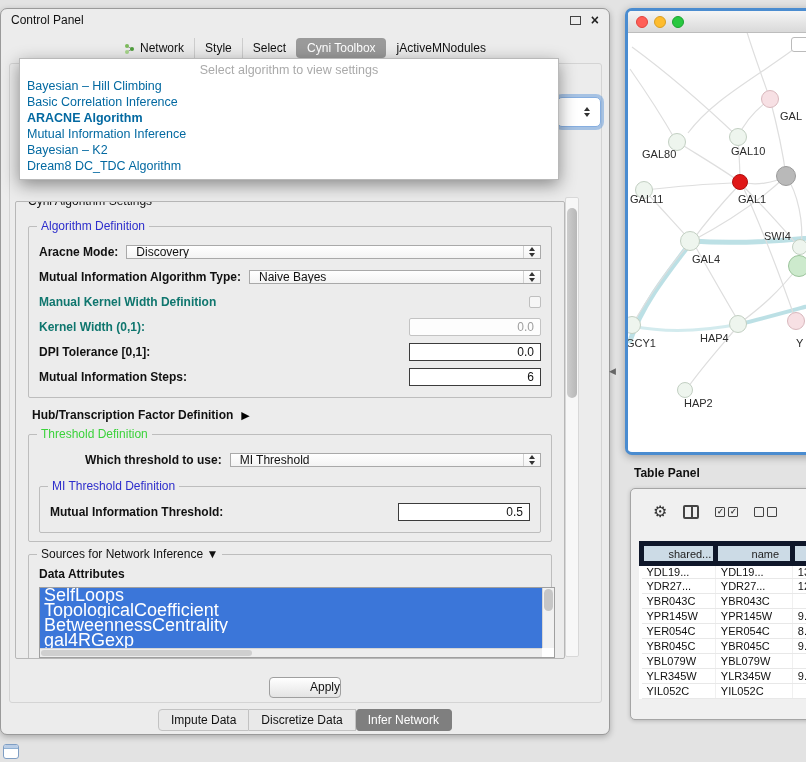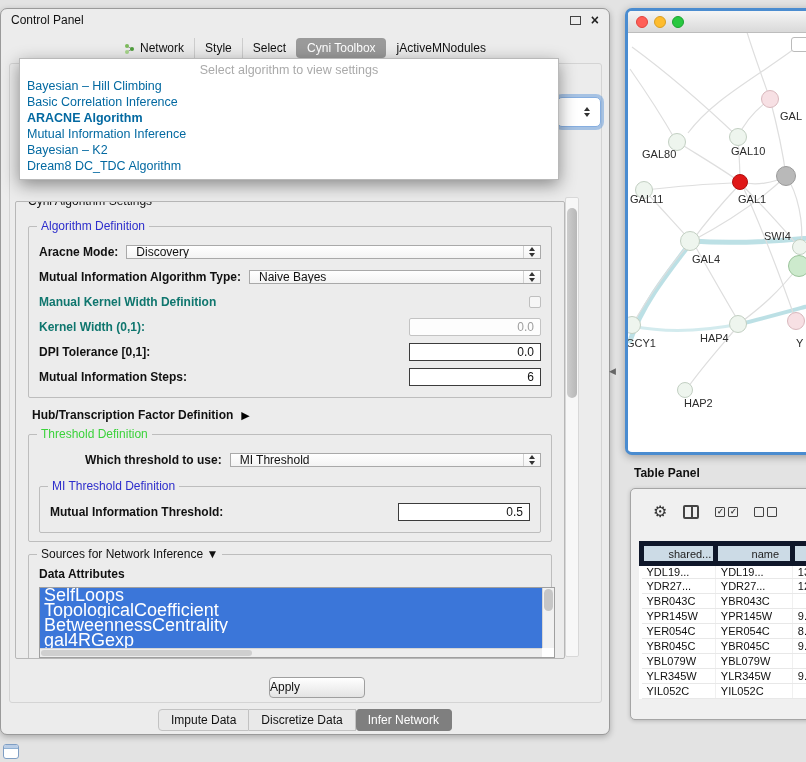--- a/index.html
+++ b/index.html
@@ -83,23 +83,23 @@
   .attr-vscroll { position:absolute; right:0; top:0; bottom:9px; width:12px; background:#f1f1f1; border-left:1px solid #d5d5d5; }
   .attr-vthumb { margin:1px; width:9px; height:22px; background:#c6c6c6; border-radius:5px; }
   .attr-hscroll { height:9px; background:#ededed; border-top:1px solid #d5d5d5; margin-right:12px; }
   .attr-hthumb { margin:1px; width:42%; height:6px; background:#cfcfcf; border-radius:3px; }
 
   .vscroll { position:absolute; right:0; top:6px; width:14px; height:460px; background:#f7f7f7;
              border:1px solid #d8d8d8; border-radius:2px; }
   .vthumb { position:absolute; left:1px; top:10px; width:10px; height:190px;
             background:linear-gradient(90deg,#cdcdcd,#b7b7b7); border-radius:5px; }
 
-  .apply-btn { position:absolute; left:268px; top:668px; width:96px; height:21px;
+  .apply-btn { position:absolute; left:268px; top:668px; width:72px; height:21px;
                background:linear-gradient(#ffffff,#e4e4e4); border:1px solid #9f9f9f;
-               border-radius:4px; font-size:12px; text-align:left; line-height:19px; cursor:default; }
+               border-radius:4px; font-size:12px; text-align:right; line-height:19px; cursor:default; }
 
   .bottom-tabs { position:absolute; left:0; right:0; top:700px; display:flex; justify-content:center; font-size:12px; }
   .btab { padding:3px 12px; border:1px solid #c2c2c2; border-left:none; background:#e9e9e9; cursor:default; }
   .btab:first-child { border-left:1px solid #c2c2c2; border-radius:4px 0 0 4px; }
   .btab:last-child { border-radius:0 4px 4px 0; }
   .btab.selected { background:#7f7f7f; color:#fff; border-color:#7f7f7f; border-radius:4px; }
 
   
   .net-window { position:absolute; left:625px; top:8px; width:236px; height:447px;
         border:3px solid #4a8cd0; border-radius:7px; background:#fff; overflow:hidden;

